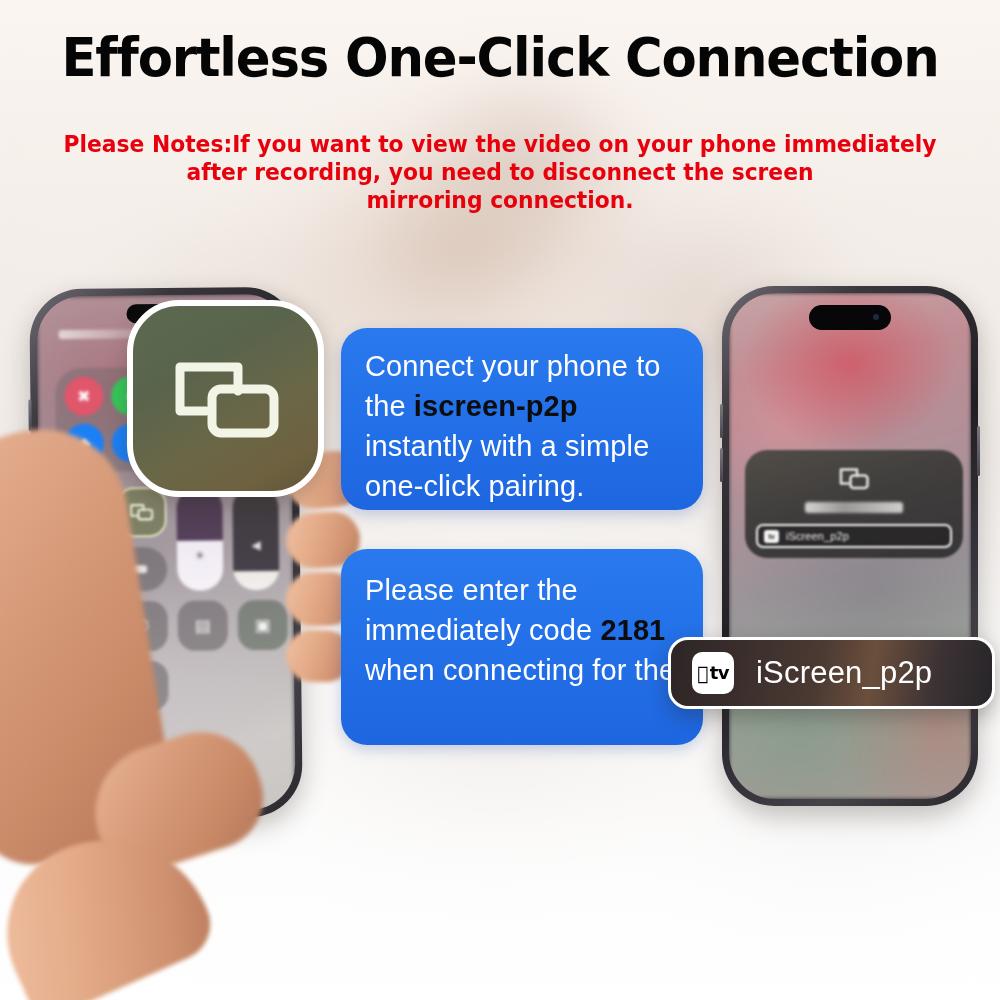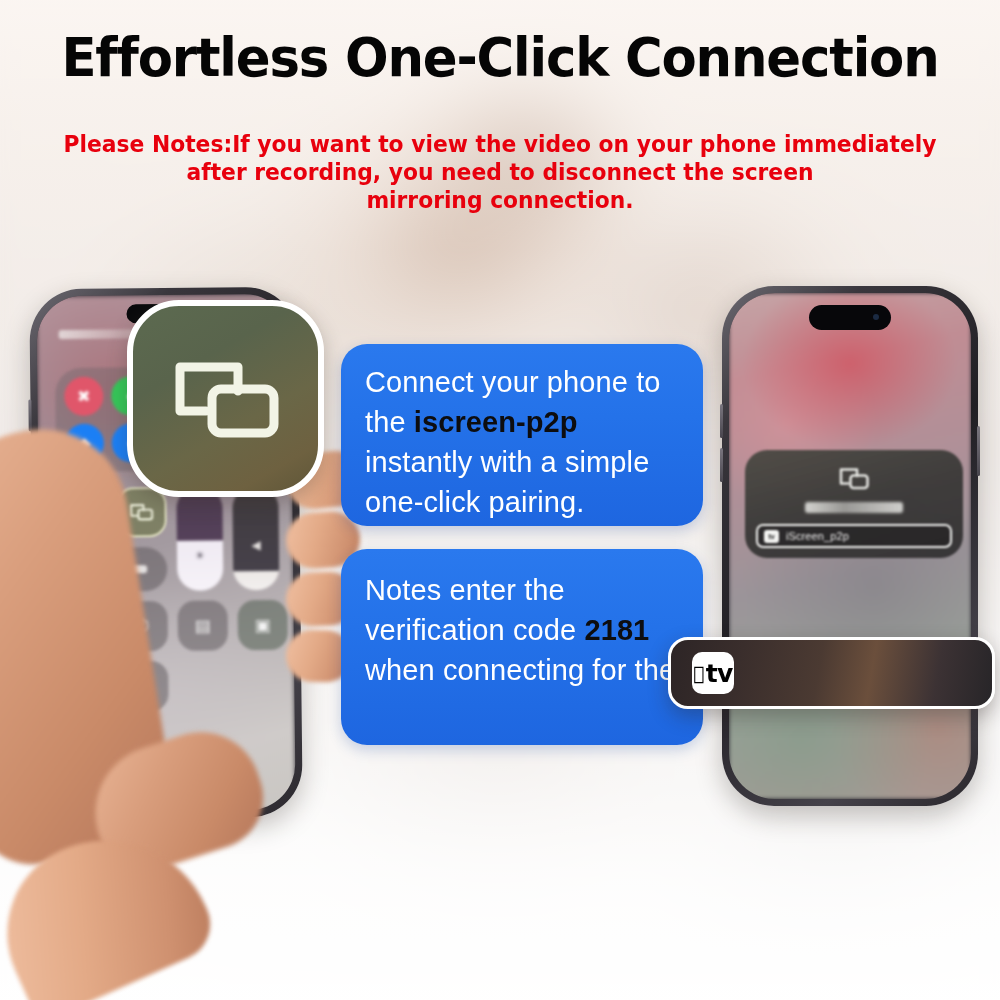--- a/index.html
+++ b/index.html
@@ -363,21 +363,21 @@
   .atv-badge {
     width: 42px; height: 42px;
     border-radius: 10px;
     background: #ffffff;
     display: flex; align-items: center; justify-content: center;
     gap: 1px;
     color: #000;
     font-family: "DejaVu Sans", sans-serif;
   }
   .atv-badge .apple { font-size: 19px; line-height: 1; }
-  .atv-badge .tv { font-size: 25px; font-weight: 700; line-height: 1; letter-spacing: -.6px; }
+  .atv-badge .tv { font-size: 18px; font-weight: 700; line-height: 1; letter-spacing: -.6px; }
   #appletv-label {
     color: #ffffff;
     font-size: 31px;
     font-weight: 400;
     letter-spacing: .2px;
   }
 
   
   .bubble {
     position: absolute;
@@ -389,21 +389,21 @@
   }
   .bubble p {
     font-size: 29px;
     line-height: 40px;
     font-weight: 400;
     letter-spacing: .1px;
   }
   .bubble b { color: #0d0d0f; font-weight: 700; }
 
   #bubble-1 {
-    left: 341px; top: 344px;
+    left: 341px; top: 328px;
     width: 362px; height: 182px;
     padding: 18px 20px 0 24px;
   }
   #bubble-2 {
     left: 341px; top: 549px;
     width: 362px; height: 196px;
     padding: 21px 20px 0 24px;
   }
 </style>
 </head>
@@ -528,23 +528,24 @@
         </div>
       </div>
     </div>
   </div>
 
   <div id="appletv-pill">
     <div class="atv-badge">
       <span class="apple"></span>
       <span class="tv">tv</span>
     </div>
+    <div id="appletv-label">iScreen_p2p</div>
   </div>
 
   <div class="bubble" id="bubble-1">
     <p><span>Connect your phone to the </span><b>iscreen-p2p</b><span> instantly with a simple one-click pairing.</span></p>
   </div>
 
   <div class="bubble" id="bubble-2">
-    <p><span>Notes enter the verification code </span><b>2181</b><span> when connecting for the</span></p>
+    <p><span>Please enter the immediately code </span><b>2181</b><span> when connecting for the</span></p>
   </div>
 
 </div>
 
 </body></html>

